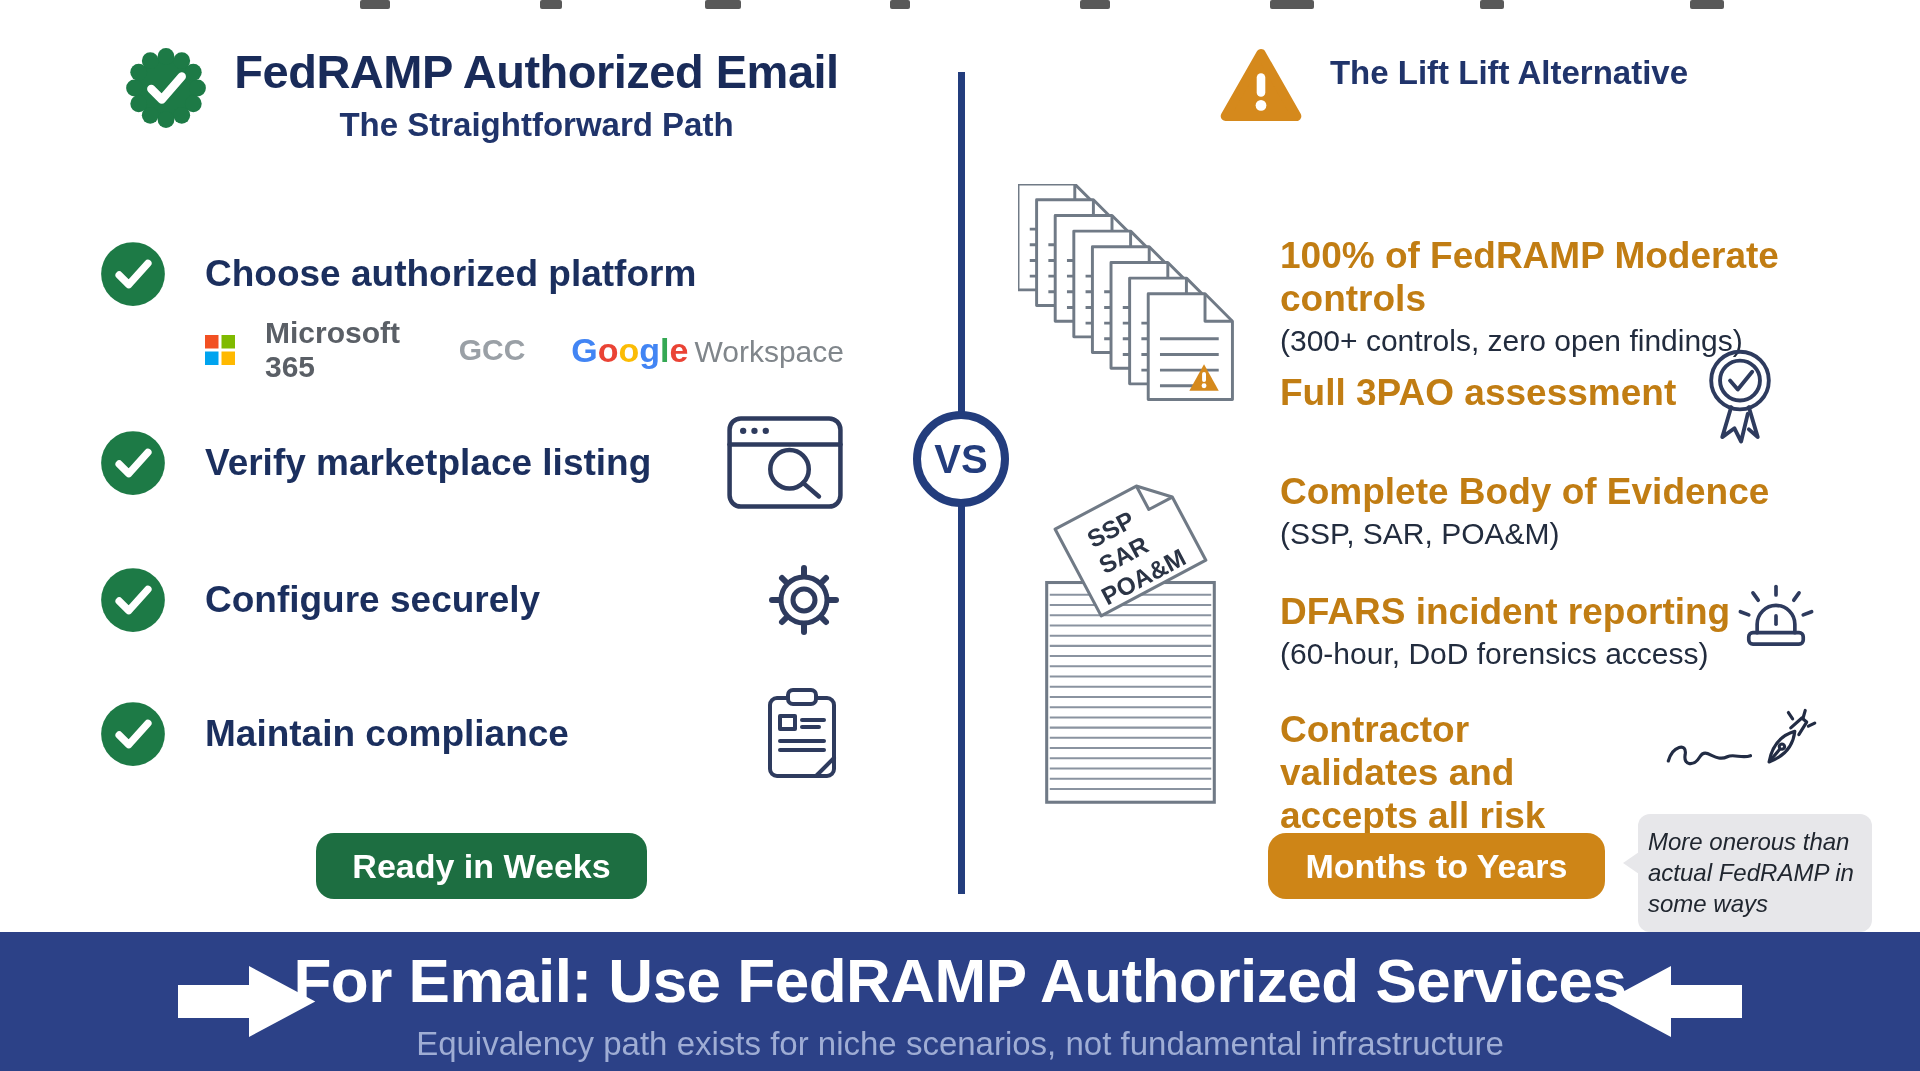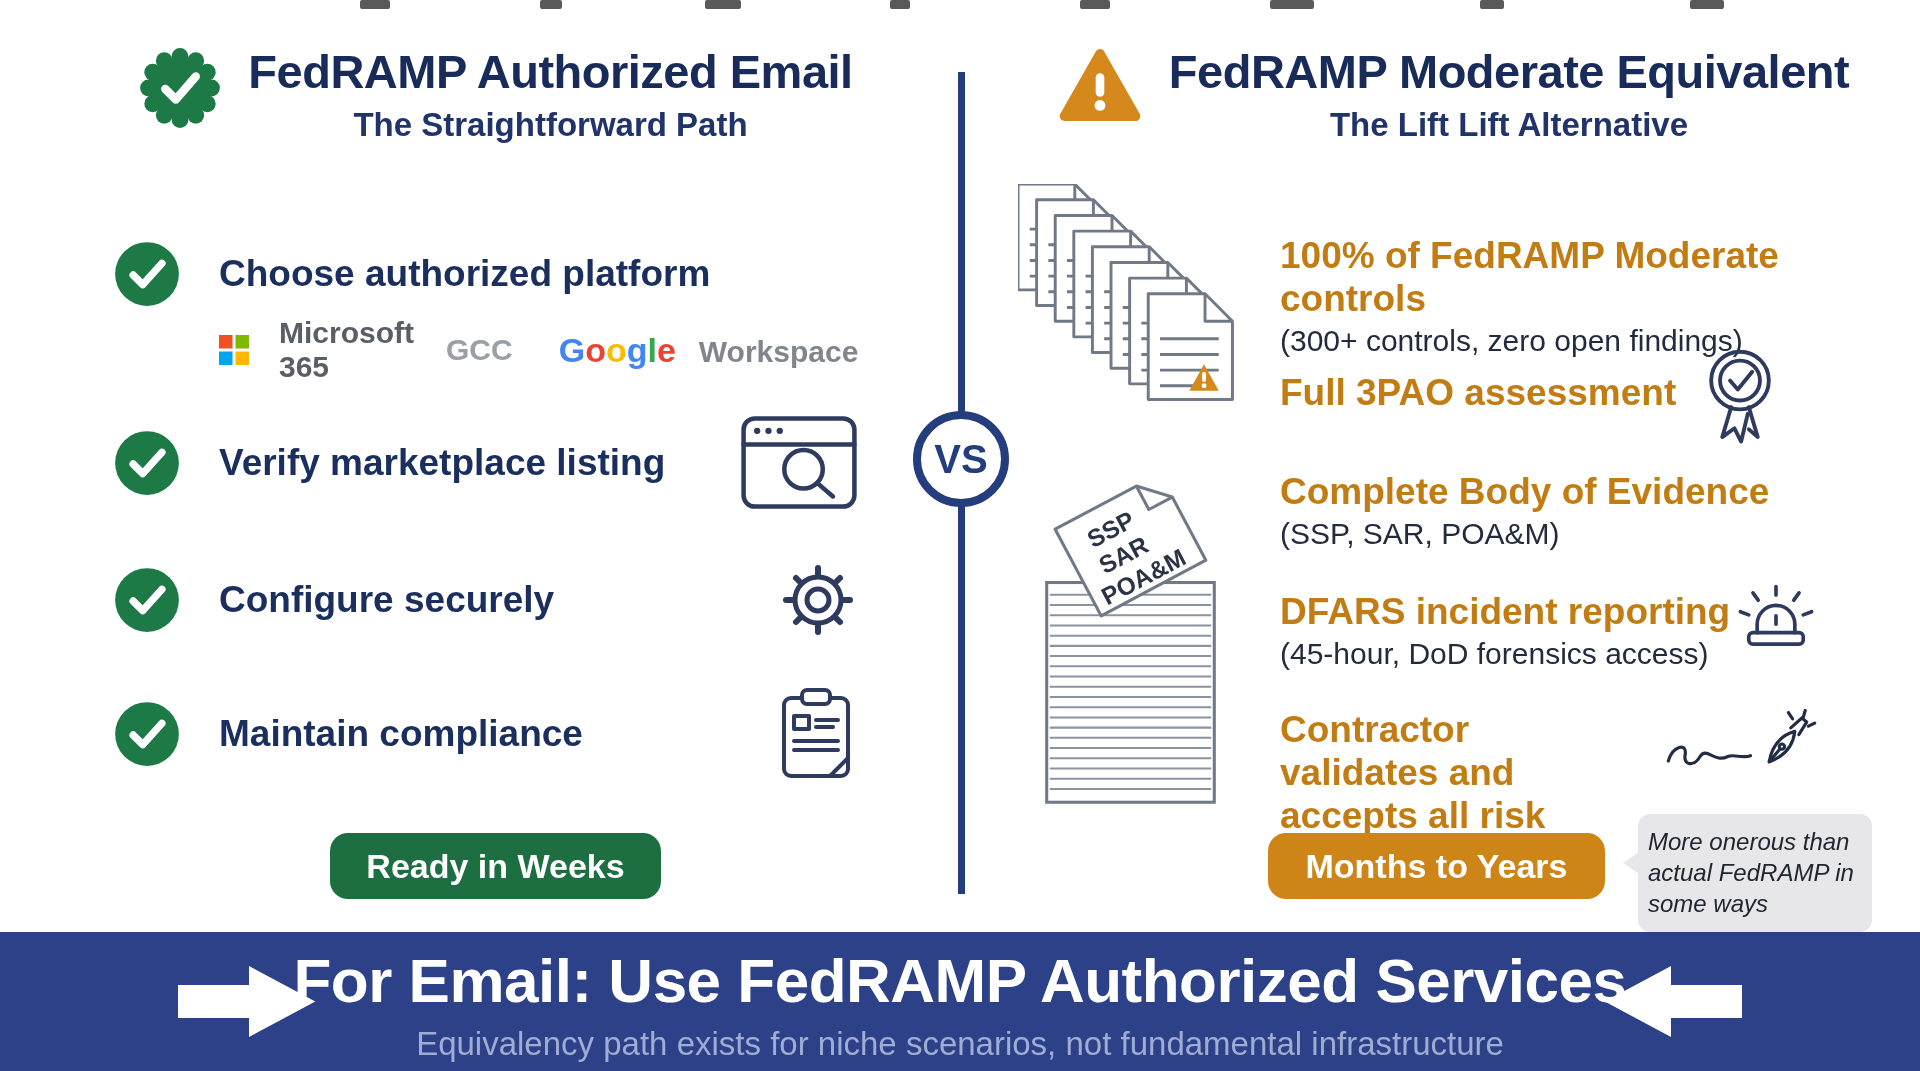--- a/index.html
+++ b/index.html
@@ -9,41 +9,41 @@
     background: #ffffff; overflow: hidden;
     font-family: "Liberation Sans", sans-serif;
     color: #192b59;
   }
   svg { display:block; font-family: inherit; }
 
   
   .artifact { position:absolute; top:0; height:9px; background:#2f2f2f; opacity:.8; border-radius:2px; }
 
   
-  .left-col { position:absolute; left:18px; top:0; width:935px; height:930px;padding-left:20px; }
+  .left-col { position:absolute; left:4px; top:0; width:935px; height:930px;padding-left:20px; }
   .panel-header { display:flex; justify-content:center; align-items:flex-start; gap:26px; padding-top:46px; }
   .panel-title { font-size:47px; font-weight:800; line-height:1.1; color:#192b59; letter-spacing:-0.5px; }
   .panel-sub { font-size:33px; font-weight:700; text-align:center; margin-top:8px; color:#20346b; }
 
   .step { position:absolute; left:95px; width:745px; display:flex; align-items:center; gap:38px; }
   .step.s1 { top:240px; align-items:flex-start; }
   .step.s2 { top:415px; }
   .step.s3 { top:560px; }
   .step.s4 { top:686px; }
   .step-label { font-size:37px; font-weight:700; color:#1b2f5e; line-height:44px; }
   .s1 .step-body { padding-top:12px; }
   .step-icon { margin-left:auto; }
 
   .platforms { display:flex; align-items:center; gap:24px; margin-top:20px; }
   .ms-name { font-size:30px; font-weight:600; color:#5a5f66; margin-left:6px; }
   .ms-suffix { font-size:30px; font-weight:600; color:#9aa0a6; margin-left:8px; }
   .google-wrap { margin-left:22px; display:flex; align-items:baseline; }
   .g-letter { font-size:34px; font-weight:700; }
   .gB{color:#4285F4;} .gR{color:#EA4335;} .gY{color:#FBBC05;} .gG{color:#34A853;}
-  .g-suffix { font-size:30px; font-weight:700; color:#80868b; margin-left:23px; }
+  .g-suffix { font-size:30px; font-weight:400; color:#80868b; margin-left:6px; }
 
   .pill { position:absolute; display:flex; align-items:center; justify-content:center;
           color:#fff; font-weight:700; font-size:34px; border-radius:18px; }
   .pill.green { left:312px; top:833px; width:331px; height:66px; background:#1d6e41; }
 
   
   .divider { position:absolute; left:958px; top:72px; width:7px; height:822px; background:#233d7d; }
   .vs-circle { position:absolute; left:913px; top:411px; width:96px; height:96px; border-radius:50%;
                background:#fff; border:8px solid #233d7d; display:flex; align-items:center; justify-content:center;
                font-size:40px; font-weight:800; color:#233d7d; z-index:5;text-align:center; }
@@ -248,21 +248,20 @@
 
     <div class="panel-header">
       <span>
         <svg viewBox="0 0 80 72" width="86" height="78">
           <path d="M40 7 L73 65 H7 Z" fill="#d5891c" stroke="#d5891c" stroke-width="9" stroke-linejoin="round"></path>
           <rect x="36" y="25" width="8" height="22" rx="4" fill="#fff"></rect>
           <circle cx="40" cy="55" r="5" fill="#fff"></circle>
         </svg>
       </span>
       <div>
-        <h1 class="panel-title">FedRAMP Moderate Equivalent</h1>
         <div class="panel-sub">The Lift Lift Alternative</div>
       </div>
     </div>
 
     <div class="stacks">
       
       <span>
         <svg viewBox="0 0 240 250" width="235" height="245">
           <defs>
             <g id="doc">
@@ -331,21 +330,21 @@
       </div>
       <div class="req r2">
         <div class="req-label">Full 3PAO assessment</div>
       </div>
       <div class="req r3">
         <div class="req-label">Complete Body of Evidence</div>
         <div class="req-detail">(SSP, SAR, POA&amp;M)</div>
       </div>
       <div class="req r4">
         <div class="req-label">DFARS incident reporting</div>
-        <div class="req-detail">(45-hour, DoD forensics access)</div>
+        <div class="req-detail">(60-hour, DoD forensics access)</div>
       </div>
       <div class="req r5">
         <div class="req-label">Contractor validates and accepts all risk</div>
       </div>
 
       <span class="side-icon rosette-pos">
         <svg viewBox="0 0 72 92" width="80" height="102">
           <g fill="none" stroke="#2e3b5e" stroke-width="3.5" stroke-linecap="round" stroke-linejoin="round">
             <circle cx="36" cy="33" r="26"></circle>
             <circle cx="36" cy="33" r="18"></circle>

